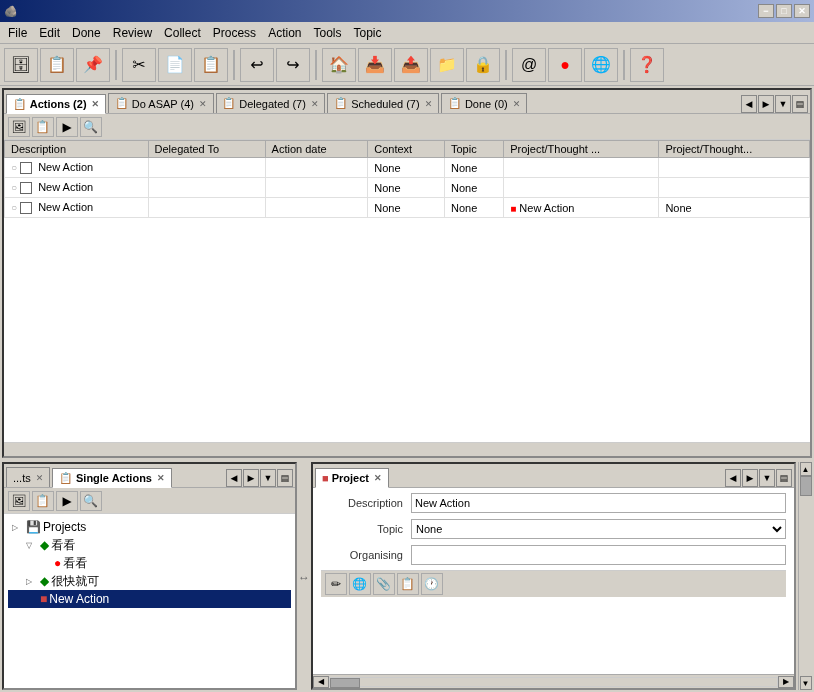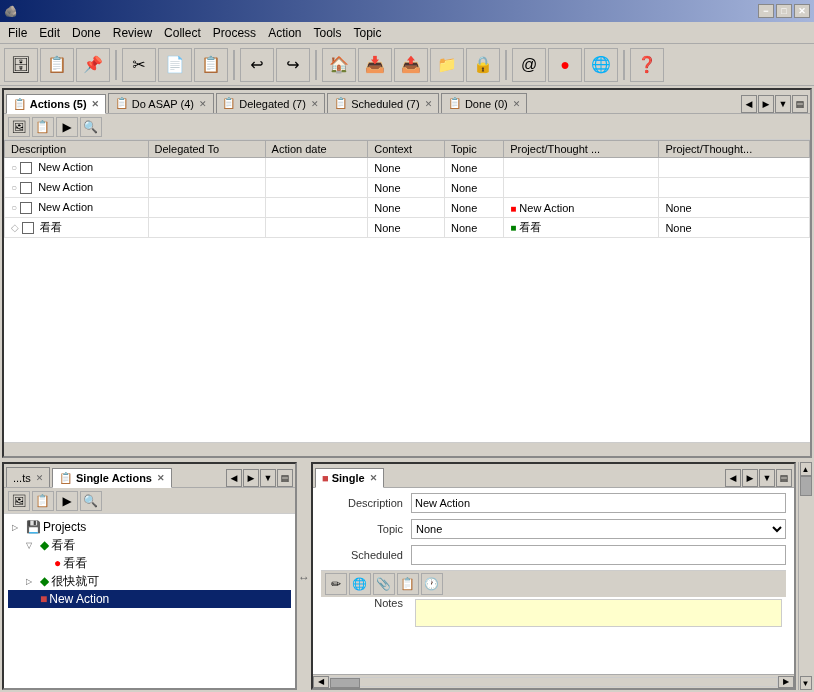--- a/index.html
+++ b/index.html
@@ -436,21 +436,21 @@
   <div class="toolbar-btn">❓</div>
 </div>
 
 <div class="main-area">
 
   <div class="top-pane">
 
     <div class="tab-bar">
       <div class="tab active">
         <span style="color:#5566aa;">📋</span>
-        <span>Actions (5)</span>
+        <span>Actions (2)</span>
         <span class="tab-close">✕</span>
       </div>
       <div class="tab">
         <span style="color:#5566aa;">📋</span>
         <span>Do ASAP (4)</span>
         <span class="tab-close">✕</span>
       </div>
       <div class="tab">
         <span style="color:#5566aa;">📋</span>
         <span>Delegated (7)</span>
@@ -529,35 +529,20 @@
             </td>
             <td></td>
             <td></td>
             <td>None</td>
             <td>None</td>
             <td>
               <span style="color:red;font-size:10px;">■</span> New Action
             </td>
             <td>None</td>
           </tr>
-          <tr>
-            <td>
-              <span style="color:#aaa;font-size:10px;">◇</span>
-              <span class="checkbox"></span>
-              看看
-            </td>
-            <td></td>
-            <td></td>
-            <td>None</td>
-            <td>None</td>
-            <td>
-              <span style="color:green;font-size:10px;">■</span> 看看
-            </td>
-            <td>None</td>
-          </tr>
         </tbody>
       </table>
     </div>
     <div class="top-pane-scrollbar"></div>
   </div>
 
   <div class="bottom-area">
 
     <div class="left-panel">
       <div class="left-tab-bar">
@@ -616,21 +601,21 @@
         </div>
       </div>
     </div>
 
     <div class="resize-handle">↔</div>
 
     <div class="right-panel">
       <div class="right-tab-bar">
         <div class="tab active">
           <span style="color:#cc4444;">■</span>
-          <span>Single</span>
+          <span>Project</span>
           <span class="tab-close">✕</span>
         </div>
         <div class="tab-nav">
           <div class="tab-nav-btn">◀</div>
           <div class="tab-nav-btn">▶</div>
           <div class="tab-nav-btn">▼</div>
           <div class="tab-nav-btn">▤</div>
         </div>
       </div>
 
@@ -647,36 +632,32 @@
             <select class="form-select">
               <option>None</option>
             </select>
           </div>
         </div>
 
 
 
 
         <div class="form-row">
-          <span class="form-label">Scheduled</span>
+          <span class="form-label">Organising</span>
           <input class="form-input" type="text" style="">
         </div>
 
         <div class="form-toolbar">
           <div class="form-tool-btn">✏</div>
           <div class="form-tool-btn">🌐</div>
           <div class="form-tool-btn">📎</div>
           <div class="form-tool-btn">📋</div>
           <div class="form-tool-btn">🕐</div>
         </div>
 
-        <div class="form-row-notes">
-          <span class="form-label">Notes</span>
-          <div class="notes-area" style="flex:1; min-height:28px;"></div>
-        </div>
       </div>
 
       <div class="bottom-scrollbar">
         <div style="width:16px;height:12px;background:#d4d0c8;border:1px solid #888;display:flex;align-items:center;justify-content:center;font-size:8px;">◀</div>
         <div style="flex:1;height:10px;background:#d4d0c8;border:1px solid #ccc;">
           <div style="width:30px;height:10px;background:#aaa;border:1px solid #888;"></div>
         </div>
         <div style="width:16px;height:12px;background:#d4d0c8;border:1px solid #888;display:flex;align-items:center;justify-content:center;font-size:8px;">▶</div>
       </div>
 

